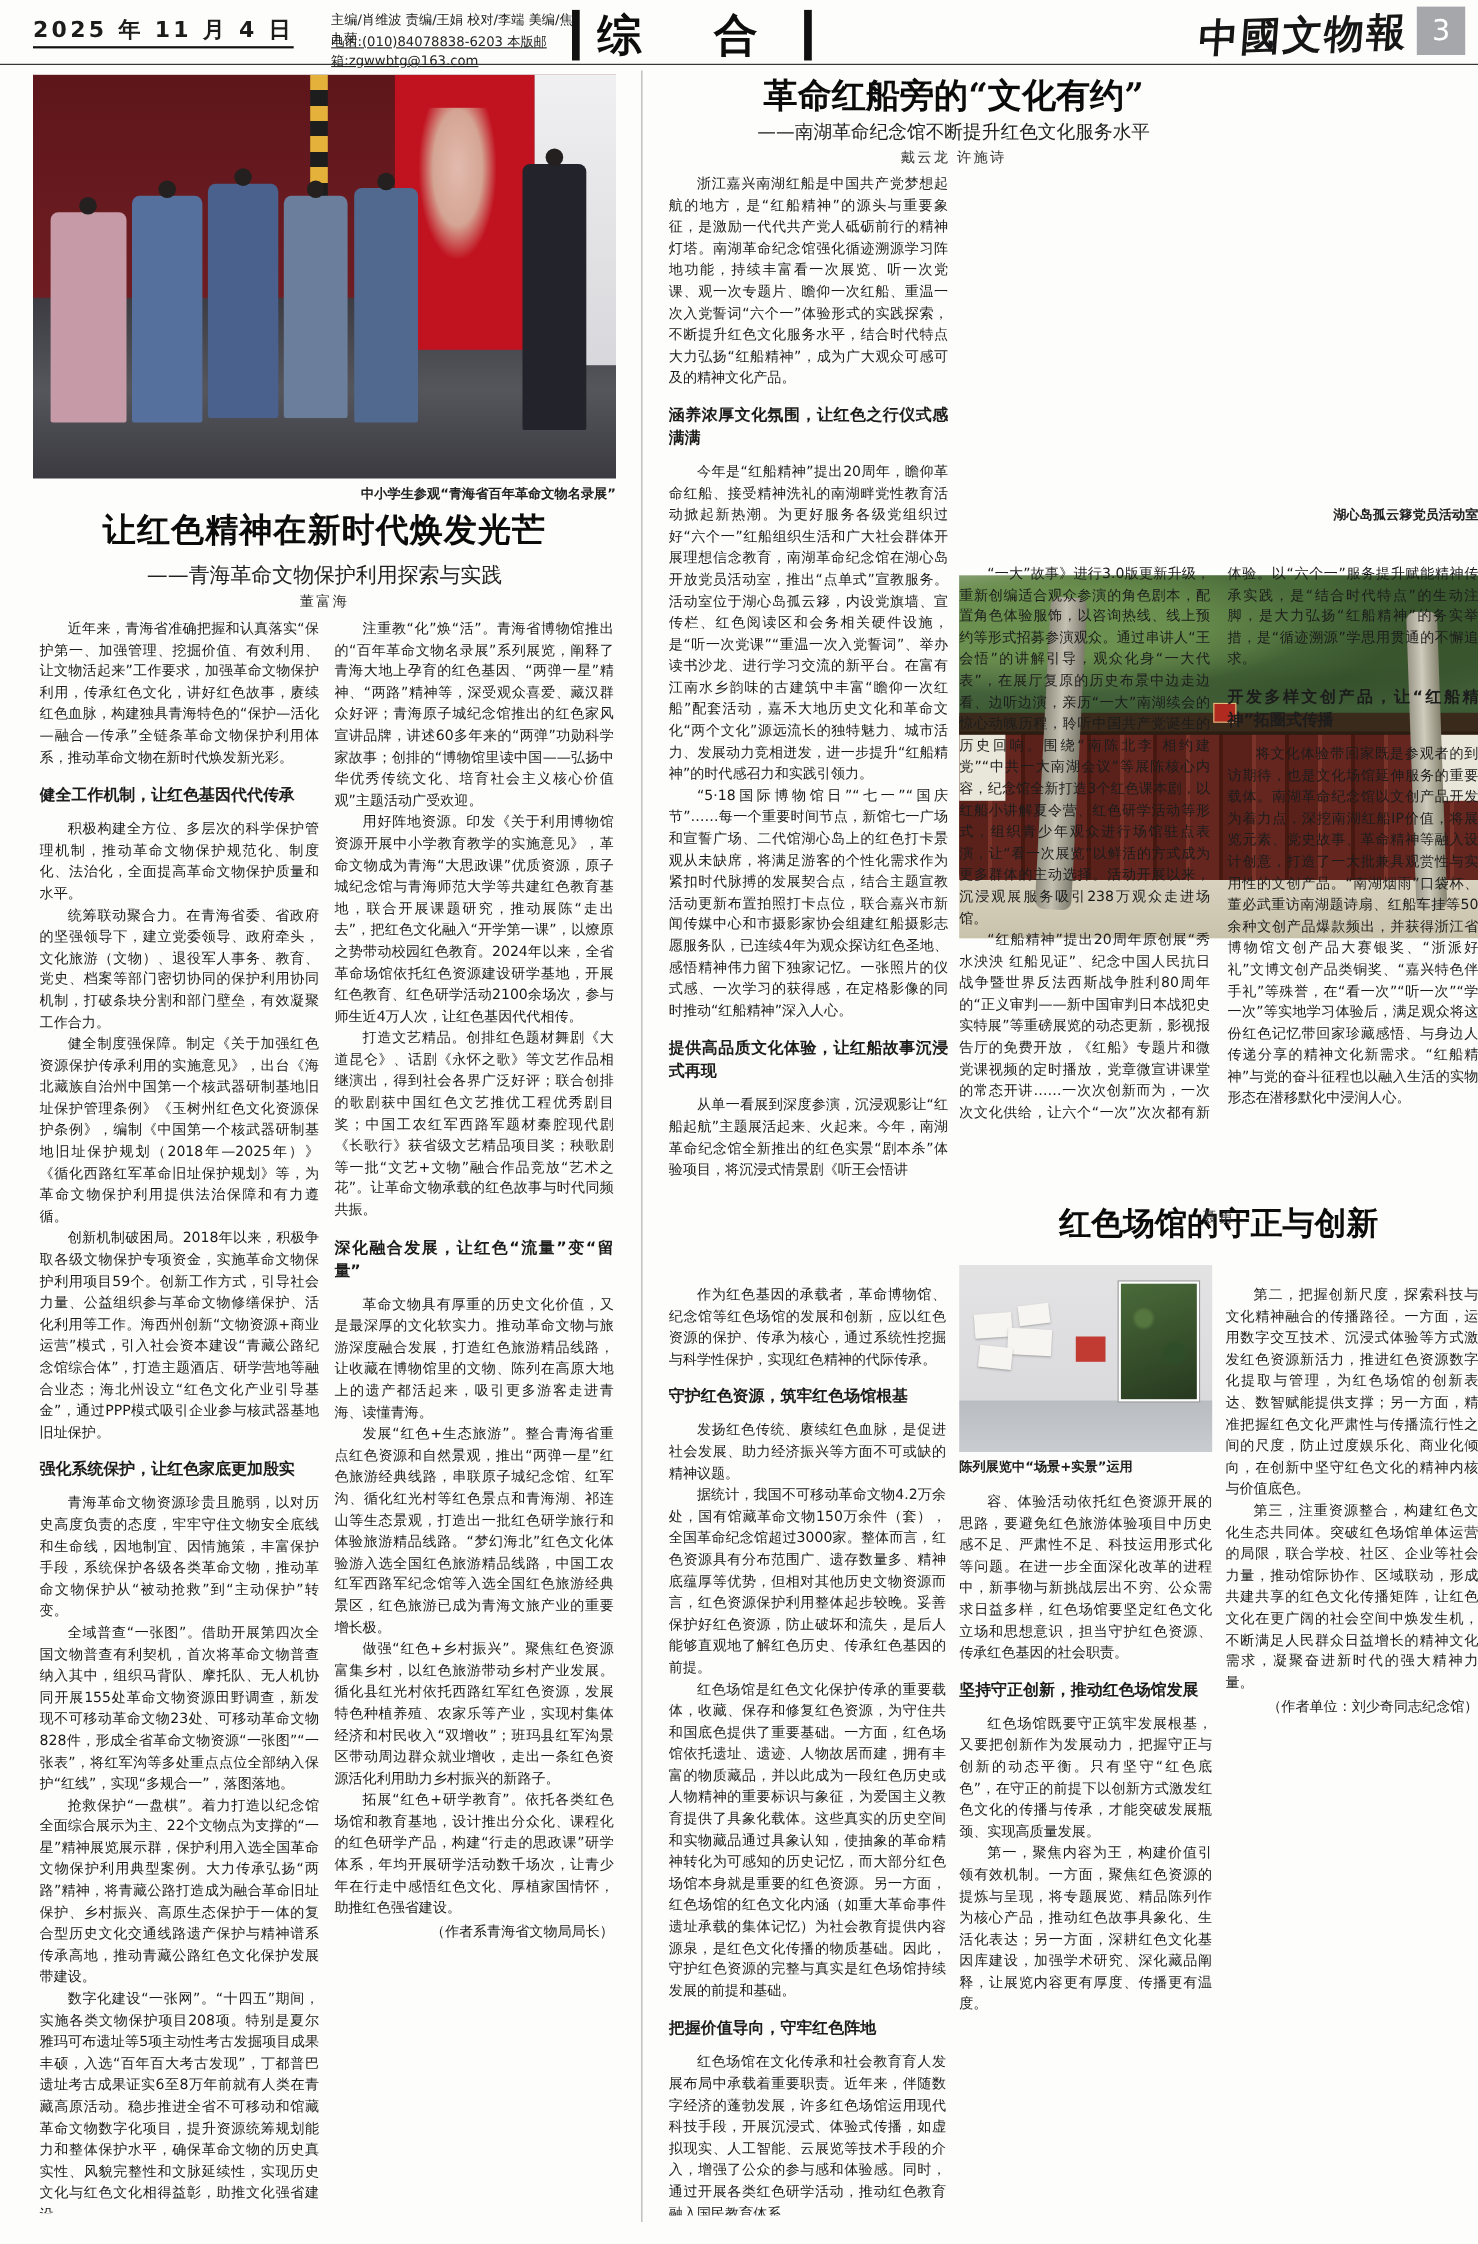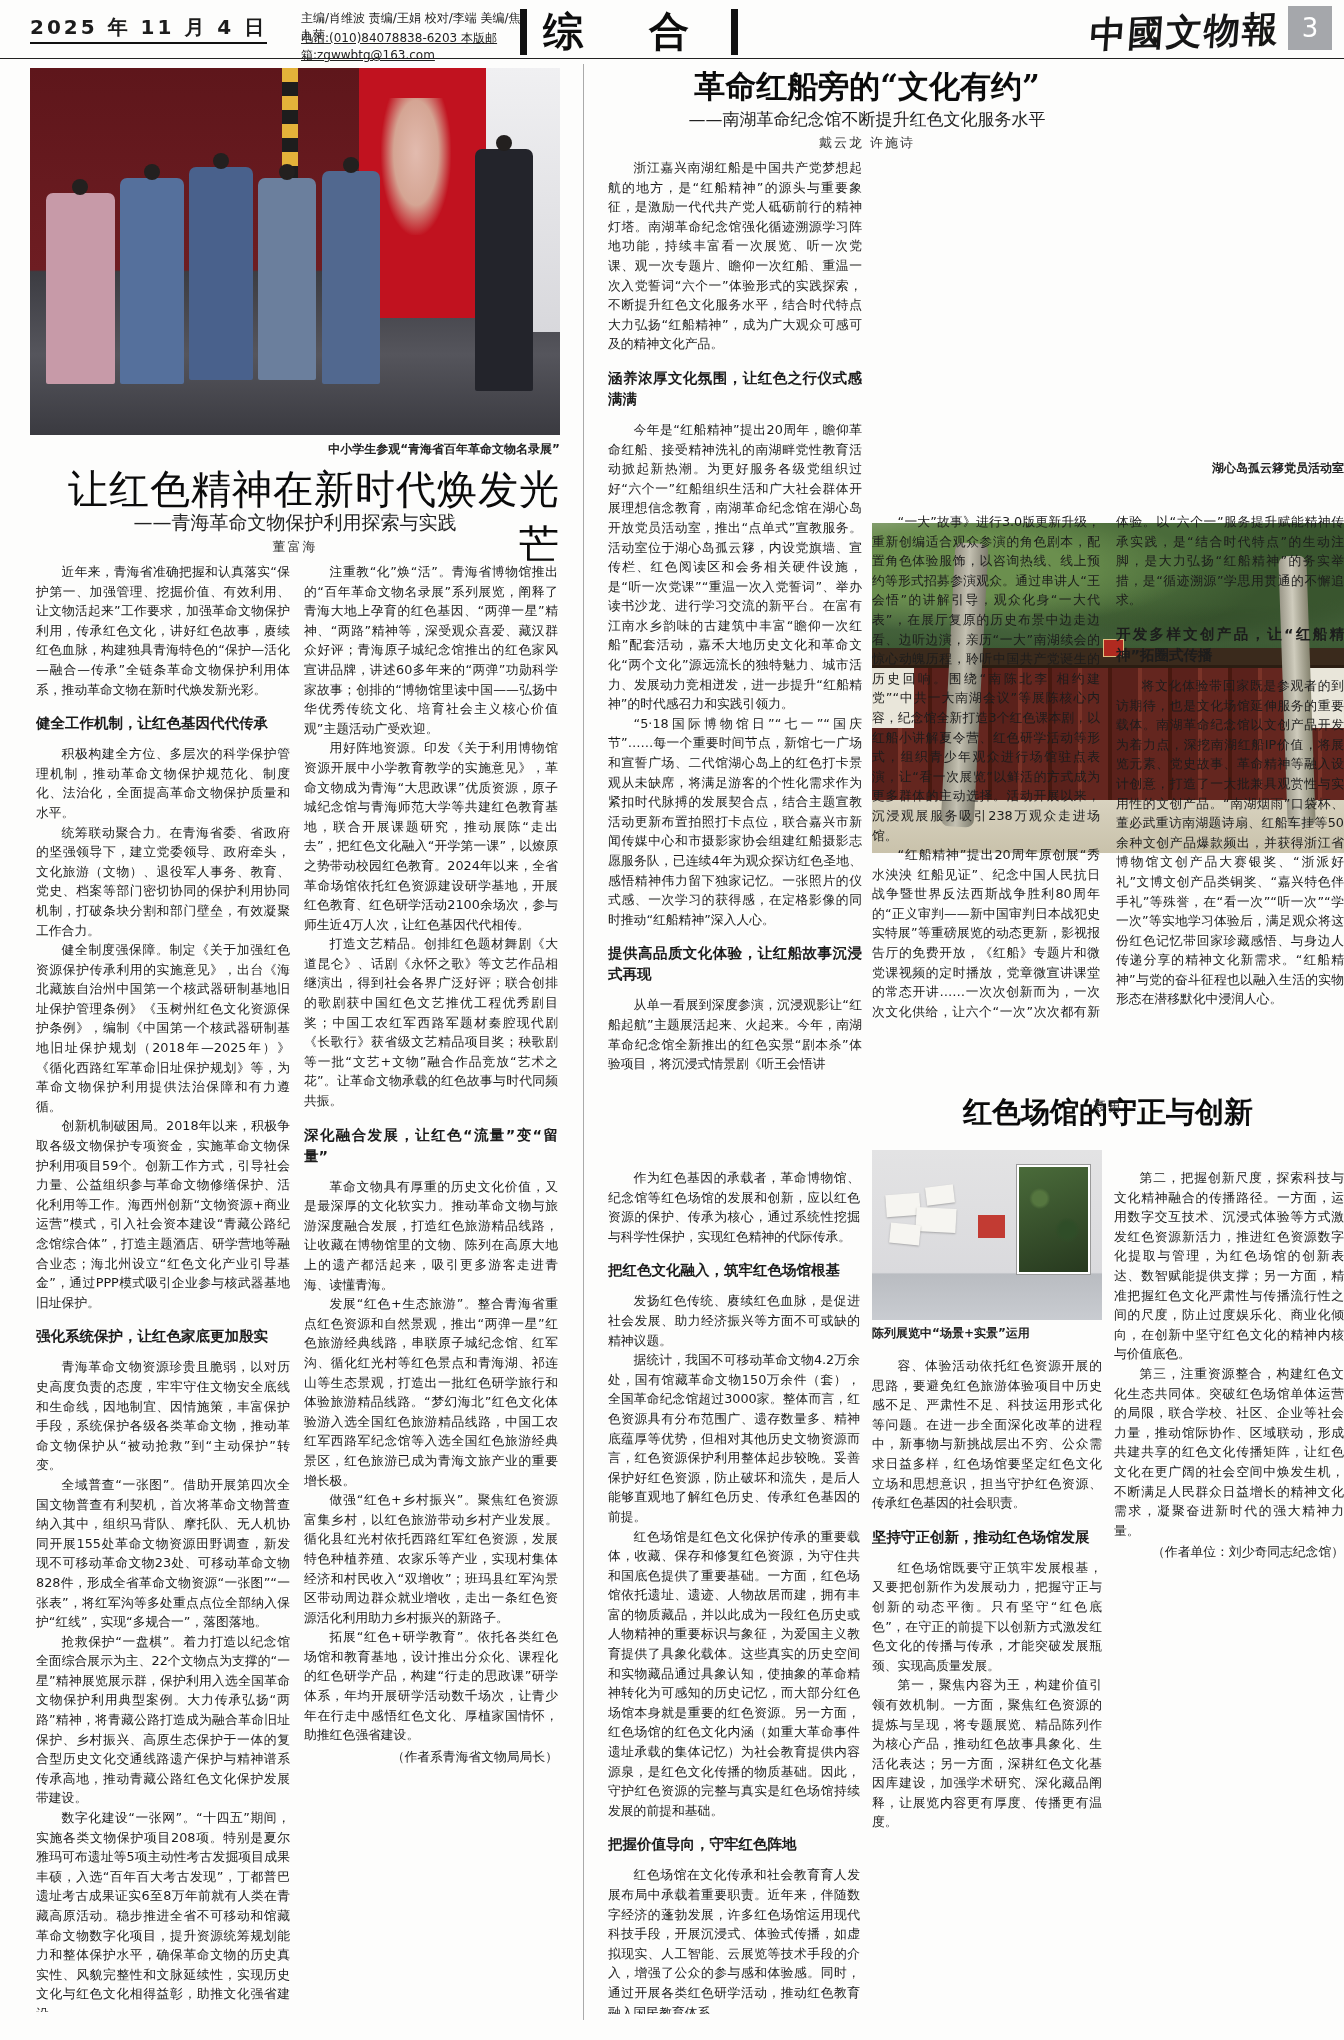--- a/index.html
+++ b/index.html
@@ -12,22 +12,22 @@
   .secwrap{display:flex;align-items:center;gap:16px;}
   .secbar{width:7px;height:46px;background:#111;}
   .sectitle{font-family:"DejaVu Serif","Liberation Serif",serif;font-size:40px;font-weight:900;letter-spacing:26px;color:#0d0d0d;}
   .masthead{font-family:"DejaVu Serif","Liberation Serif",serif;font-size:36px;font-weight:900;
             transform:skewX(-6deg) rotate(-2deg);color:#161616;letter-spacing:2px;}
   .pagebox{width:44px;height:44px;background:#a5a7ab;color:#fff;font-size:26px;display:flex;
            align-items:center;justify-content:center;}
   .hrule{height:1px;background:#222;}
   .vrule{width:1px;background:#aaa;}
   
-  .headline1{font-family:"DejaVu Serif","Liberation Serif",serif;font-size:40px;font-weight:400;
-             text-align:right;letter-spacing:1px;color:#0b0b0b;}
+  .headline1{font-family:"DejaVu Serif","Liberation Serif",serif;font-size:30px;font-weight:700;
+             text-align:center;letter-spacing:1px;color:#0b0b0b;}
   .headline2{font-family:"DejaVu Serif","Liberation Serif",serif;font-size:31px;font-weight:900;
              text-align:center;color:#0b0b0b;}
   .subtitle{font-size:19px;text-align:center;color:#222;}
   .byline{font-size:13px;text-align:center;color:#333;letter-spacing:2px;}
   .caption{font-size:12px;font-weight:bold;color:#222;}
   .colflow{overflow:hidden;font-size:12.8px;line-height:19.6px;text-align:justify;}
   .para{text-indent:2em;margin:0;}
   .sub{font-weight:bold;font-size:14.5px;line-height:21px;margin:14px 0 10px 0;text-indent:0;}
   .attr{text-align:right;margin-top:2px;}
   
@@ -159,21 +159,21 @@
     <div class="para">“红船精神”提出20周年原创展“秀水泱泱 红船见证”、纪念中国人民抗日战争暨世界反法西斯战争胜利80周年的“正义审判——新中国审判日本战犯史实特展”等重磅展览的动态更新，影视报告厅的免费开放，《红船》专题片和微党课视频的定时播放，党章微宣讲课堂的常态开讲……一次次创新而为，一次次文化供给，让六个“一次”次次都有新体验。以“六个一”服务提升赋能精神传承实践，是“结合时代特点”的生动注脚，是大力弘扬“红船精神”的务实举措，是“循迹溯源”学思用贯通的不懈追求。</div>
     <div class="sub">开发多样文创产品，让“红船精神”拓圈式传播</div>
     <div class="para">将文化体验带回家既是参观者的到访期待，也是文化场馆延伸服务的重要载体。南湖革命纪念馆以文创产品开发为着力点，深挖南湖红船IP价值，将展览元素、党史故事、革命精神等融入设计创意，打造了一大批兼具观赏性与实用性的文创产品。“南湖烟雨”口袋杯、董必武重访南湖题诗扇、红船车挂等50余种文创产品爆款频出，并获得浙江省博物馆文创产品大赛银奖、“浙派好礼”文博文创产品类铜奖、“嘉兴特色伴手礼”等殊誉，在“看一次”“听一次”“学一次”等实地学习体验后，满足观众将这份红色记忆带回家珍藏感悟、与身边人传递分享的精神文化新需求。“红船精神”与党的奋斗征程也以融入生活的实物形态在潜移默化中浸润人心。</div>
   </div>
 
 <div class="abs headline2" style="left:872px;top:1050px;width:472px;font-size:29px;margin-top:43px;">红色场馆的守正与创新</div>
 <div class="abs byline" style="left:872px;top:1098px;width:472px;">聂勇</div>
 
 <div class="abs colflow" style="left:608px;top:1168px;width:252px;height:846px;">
     <div class="para">作为红色基因的承载者，革命博物馆、纪念馆等红色场馆的发展和创新，应以红色资源的保护、传承为核心，通过系统性挖掘与科学性保护，实现红色精神的代际传承。</div>
-    <div class="sub">把红色文化融入，筑牢红色场馆根基</div>
+    <div class="sub">守护红色资源，筑牢红色场馆根基</div>
     <div class="para">发扬红色传统、赓续红色血脉，是促进社会发展、助力经济振兴等方面不可或缺的精神议题。</div>
     <div class="para">据统计，我国不可移动革命文物4.2万余处，国有馆藏革命文物150万余件（套），全国革命纪念馆超过3000家。整体而言，红色资源具有分布范围广、遗存数量多、精神底蕴厚等优势，但相对其他历史文物资源而言，红色资源保护利用整体起步较晚。妥善保护好红色资源，防止破坏和流失，是后人能够直观地了解红色历史、传承红色基因的前提。</div>
     <div class="para">红色场馆是红色文化保护传承的重要载体，收藏、保存和修复红色资源，为守住共和国底色提供了重要基础。一方面，红色场馆依托遗址、遗迹、人物故居而建，拥有丰富的物质藏品，并以此成为一段红色历史或人物精神的重要标识与象征，为爱国主义教育提供了具象化载体。这些真实的历史空间和实物藏品通过具象认知，使抽象的革命精神转化为可感知的历史记忆，而大部分红色场馆本身就是重要的红色资源。另一方面，红色场馆的红色文化内涵（如重大革命事件遗址承载的集体记忆）为社会教育提供内容源泉，是红色文化传播的物质基础。因此，守护红色资源的完整与真实是红色场馆持续发展的前提和基础。</div>
     <div class="sub">把握价值导向，守牢红色阵地</div>
     <div class="para">红色场馆在文化传承和社会教育育人发展布局中承载着重要职责。近年来，伴随数字经济的蓬勃发展，许多红色场馆运用现代科技手段，开展沉浸式、体验式传播，如虚拟现实、人工智能、云展览等技术手段的介入，增强了公众的参与感和体验感。同时，通过开展各类红色研学活动，推动红色教育融入国民教育体系。</div>
   </div>
 
 <div class="abs" style="left:872px;top:1150px;width:230px;">
   <div class="photo ph-gallery" style="width:230px;height:170px;">
     <div class="papers">

